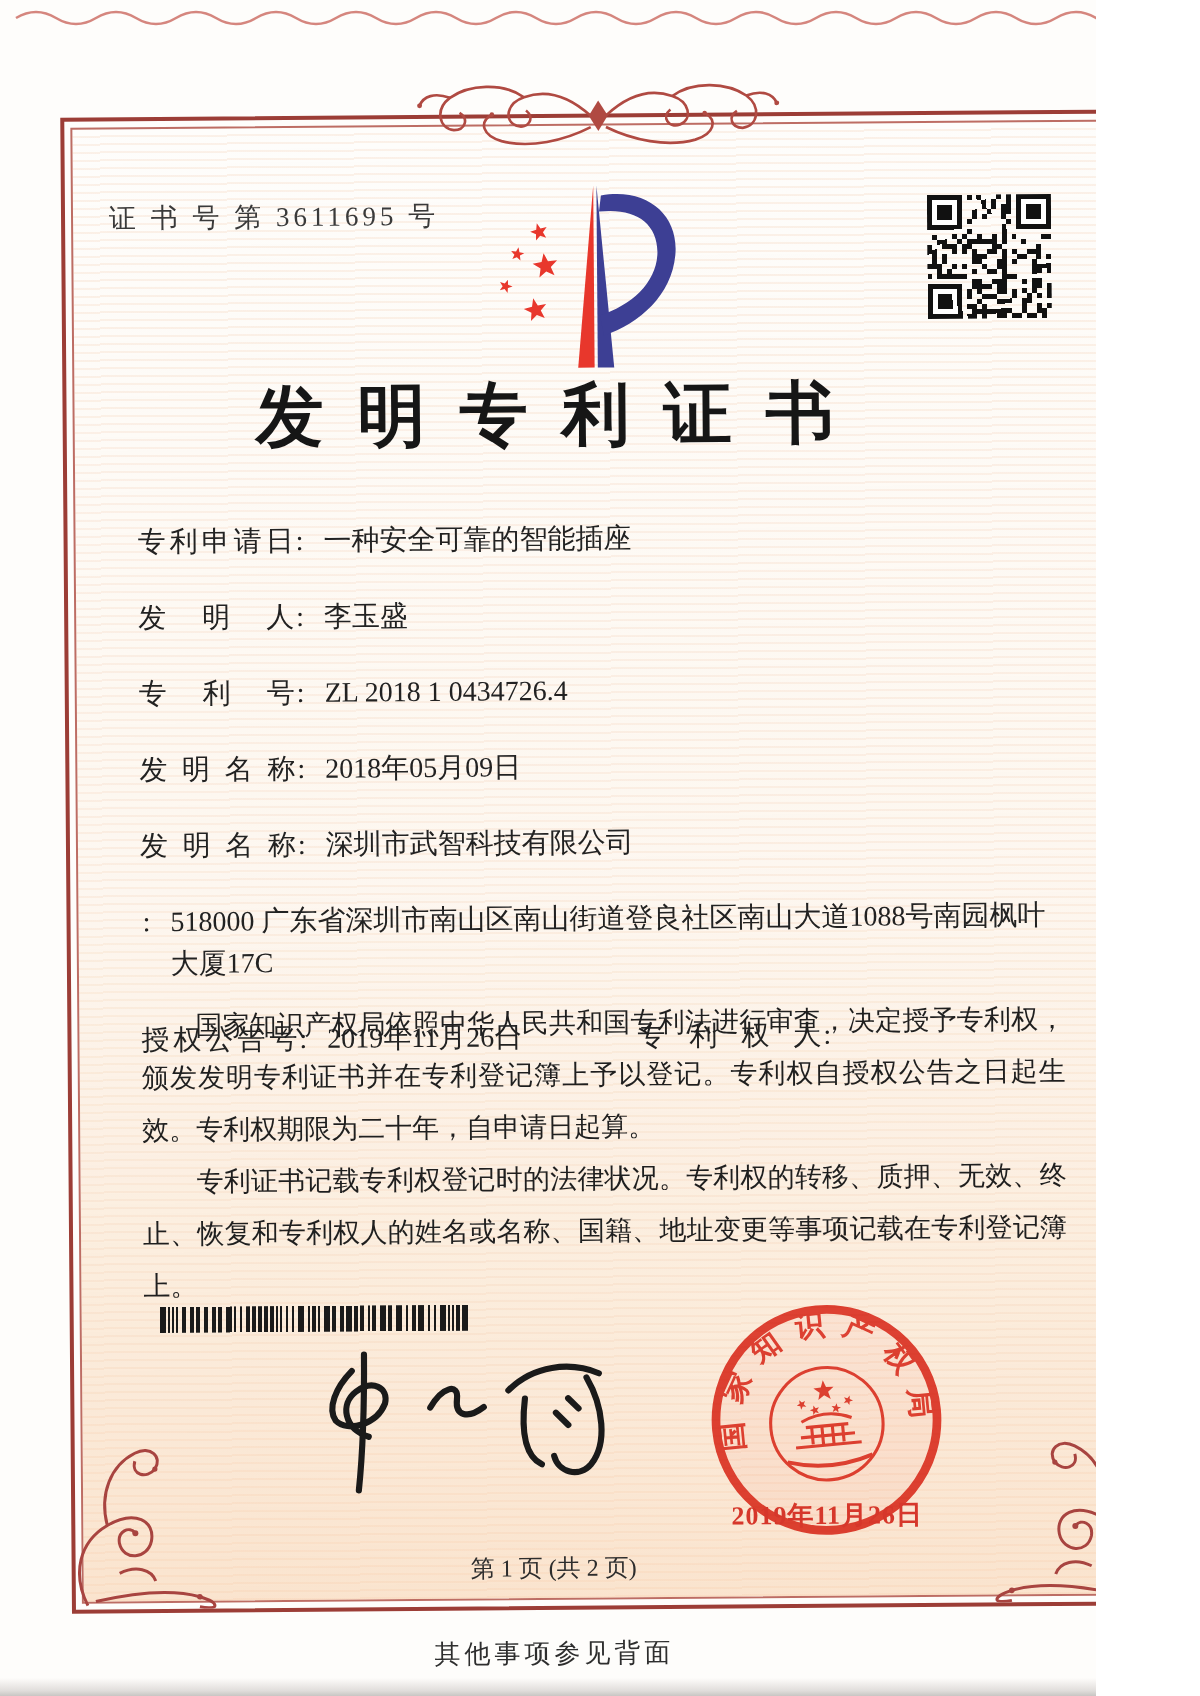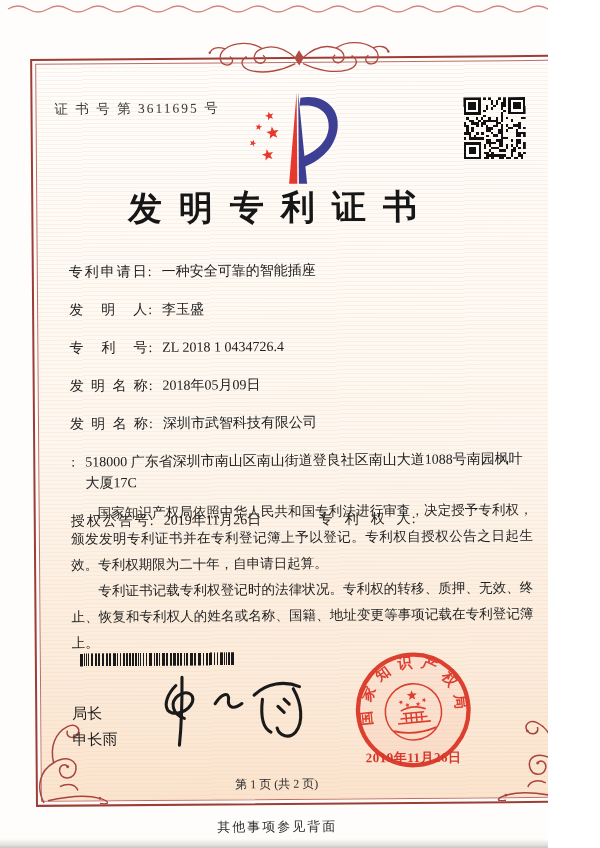--- a/index.html
+++ b/index.html
@@ -399,24 +399,20 @@
         <rect x="129" y="0" width="3" height="13" fill="#1a1a1a"></rect>
         <rect x="134" y="0" width="1" height="13" fill="#1a1a1a"></rect>
         <rect x="137" y="0" width="1" height="13" fill="#1a1a1a"></rect>
         <rect x="140" y="0" width="3" height="13" fill="#1a1a1a"></rect>
         <rect x="144" y="0" width="1" height="13" fill="#1a1a1a"></rect>
         <rect x="146" y="0" width="1" height="13" fill="#1a1a1a"></rect>
         <rect x="148" y="0" width="2" height="13" fill="#1a1a1a"></rect>
         <rect x="151" y="0" width="3" height="13" fill="#1a1a1a"></rect>
       </svg>
 
-    <div class="director">
-      <div>局长</div>
-      <div>申长雨</div>
-    </div>
 
     <svg class="signature" viewBox="0 0 170 75">
       <g fill="none" stroke="#1a1a1a" stroke-width="3" stroke-linecap="round">
         <path d="M28,12 C20,20 16,30 20,36 C26,42 40,38 44,28 C46,20 38,16 30,22 C22,28 24,40 36,44"></path>
         <path d="M34,4 C34,24 33,52 31,70"></path>
         <path d="M66,30 C72,20 80,18 79,26 C78,34 84,36 92,30"></path>
         <path d="M104,22 C116,10 134,8 148,14"></path>
         <path d="M112,26 C110,42 112,54 120,58"></path>
         <path d="M142,16 C150,30 152,48 144,58 C138,65 128,62 126,54"></path>
         <path d="M127,33 l6,6"></path>

